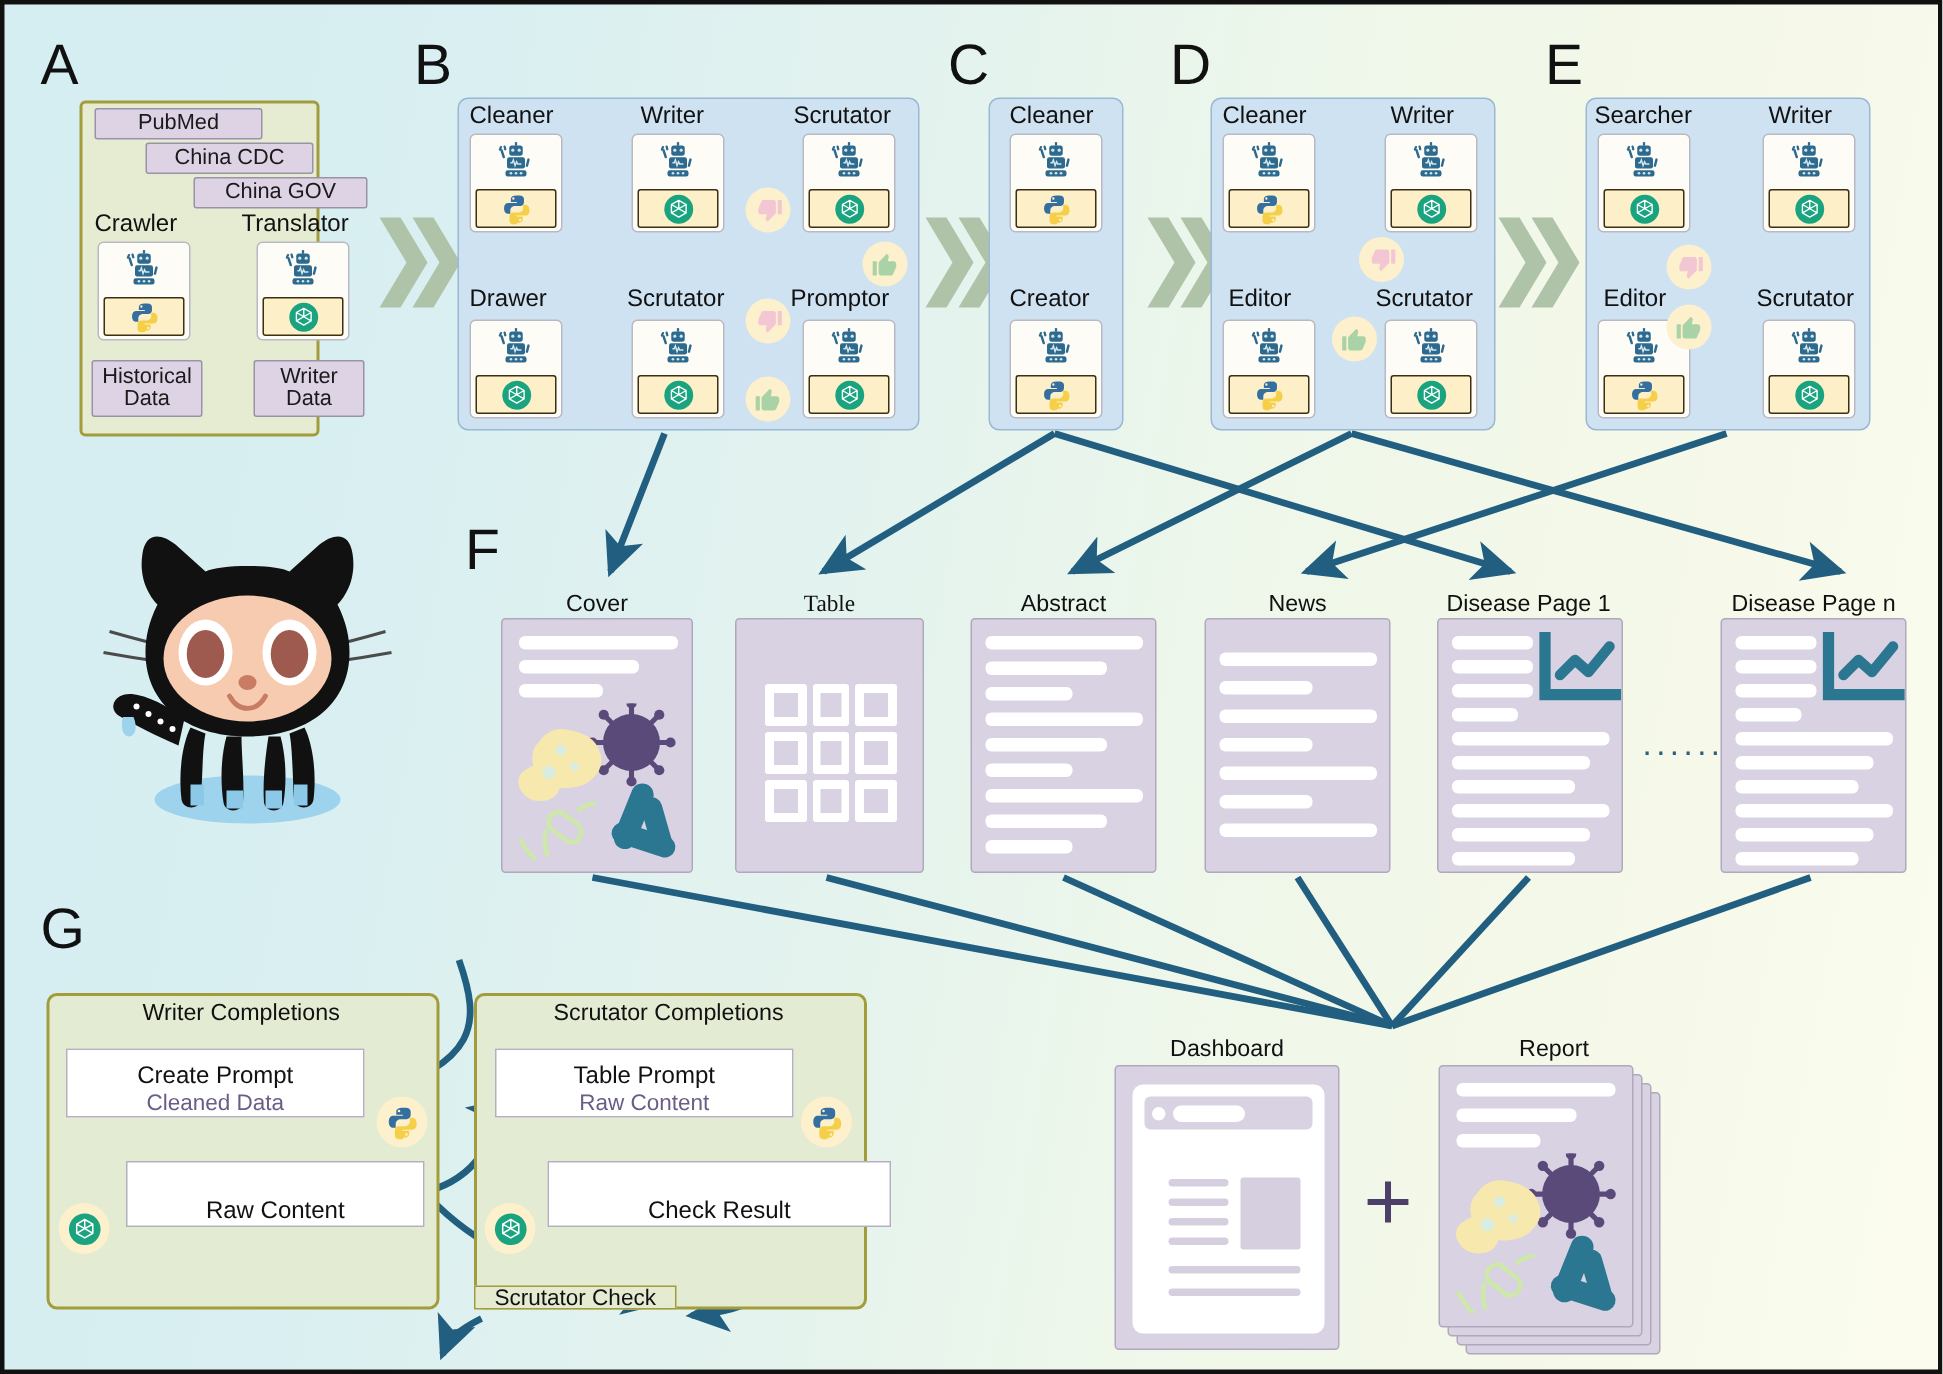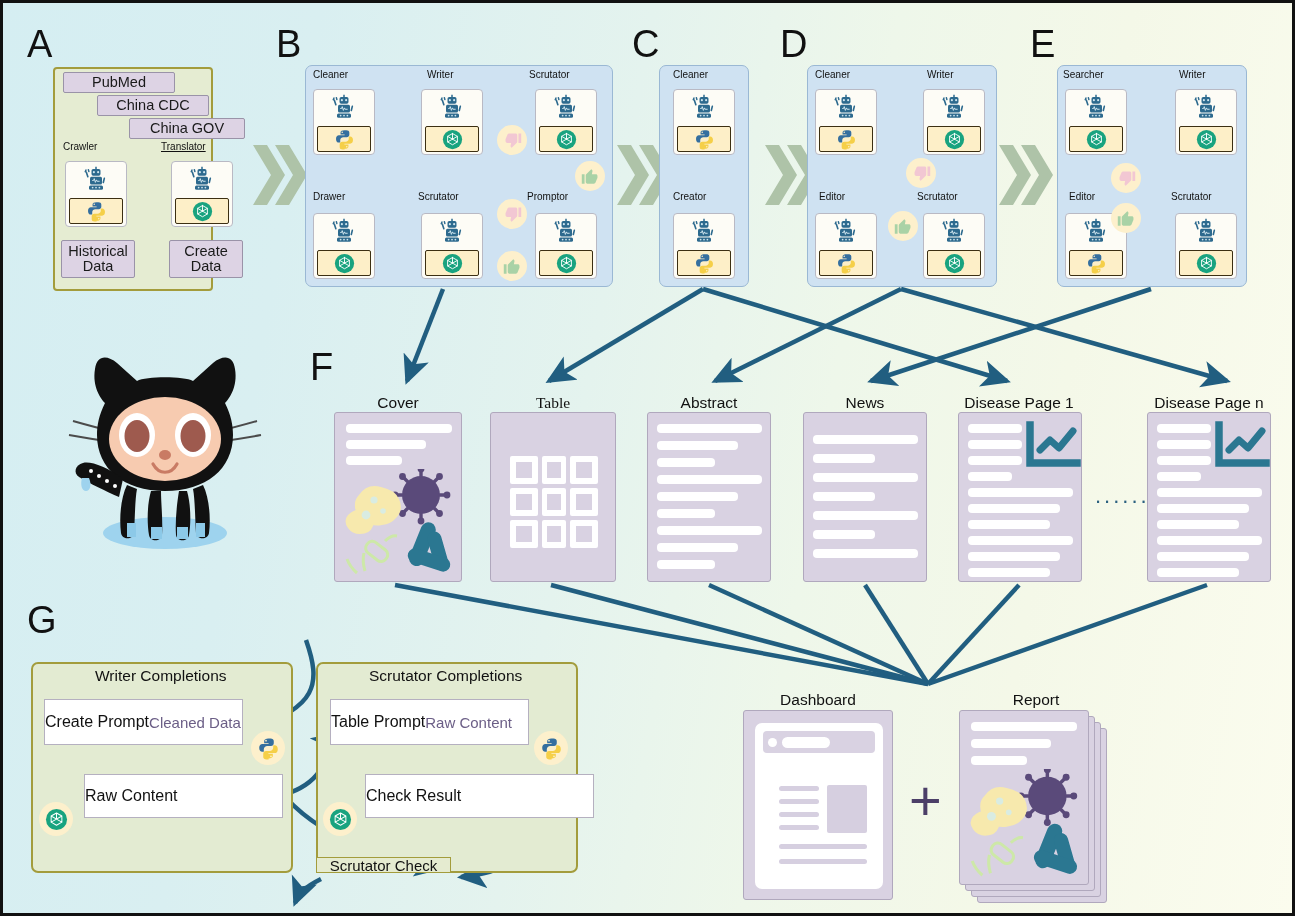--- a/index.html
+++ b/index.html
@@ -17,33 +17,33 @@
 
   .tag{position:absolute;background:#ddd3e4;border:1.5px solid #9a93a8;border-radius:2px;box-sizing:border-box;
        display:flex;align-items:center;justify-content:center;font-size:14.5px;color:#1a1a1a;text-align:center;line-height:1.05;}
 
   .agent{position:absolute;width:62px;height:66px;box-sizing:border-box;
          background:#fdfcf6;border:1.5px solid #b9b9c4;border-radius:4px;
          display:flex;flex-direction:column;align-items:center;}
   .agent .rb{height:33px;display:flex;align-items:center;justify-content:center;padding-top:2px;}
   .agent .lm{width:54px;height:26px;margin-top:1px;background:#fdefc8;border:1.5px solid #3c2f12;border-radius:2px;
              display:flex;align-items:center;justify-content:center;box-sizing:border-box;}
-  .agentLbl{position:absolute;font-size:10px;color:#111;white-space:nowrap;}
+  .agentLbl{position:absolute;font-size:16px;color:#111;white-space:nowrap;}
 
   .thumb{position:absolute;width:30px;height:30px;border-radius:50%;background:#fdf0cc;
          display:flex;align-items:center;justify-content:center;}
 
   
   .doc{position:absolute;background:#d9d2e2;border:1.5px solid #b0a8bd;border-radius:3px;box-sizing:border-box;overflow:hidden;}
   .docLbl{position:absolute;font-size:15.5px;color:#111;white-space:nowrap;text-align:center;}
   .ln{position:absolute;background:#fff;border-radius:4px;height:9px;}
 
   
   .gbox{position:absolute;background:#fff;border:1.5px solid #b5b0c0;box-sizing:border-box;
-        display:flex;flex-direction:row;align-items:center;justify-content:flex-start;}
+        display:flex;flex-direction:column;align-items:center;justify-content:flex-end;}
   .gbox .t1{font-size:16px;color:#111;}
   .gbox .t2{font-size:15px;color:#6b5e86;}
   .gTitle{position:absolute;font-size:15.5px;color:#111;white-space:nowrap;}
   .scrCheck{position:absolute;background:#e5ebd0;border:1.5px solid #a39c3c;box-sizing:border-box;
             display:flex;align-items:center;justify-content:center;font-size:15px;color:#111;}
   .badge{position:absolute;width:34px;height:34px;border-radius:50%;background:#fdf0cc;
          display:flex;align-items:center;justify-content:center;}
   .plus{position:absolute;font-size:56px;color:#4c3f68;line-height:1;font-family:"Liberation Sans",sans-serif;}
   .dots{position:absolute;font-size:22px;letter-spacing:3px;color:#2b6180;}
   .octo{position:absolute;}
@@ -173,21 +173,21 @@
         </svg>
     </div>
     <div class="lm">
       <svg width="21" height="21" viewBox="0 0 24 24">
           <path d="M11.9 1.5c-2.6 0-4.4.9-4.4 2.6v2.3h4.6v.8H5.6c-1.9 0-3.3 1.3-3.3 4.1s1.3 4.2 3.2 4.2h1.6v-2.7c0-1.9 1.7-3.3 3.6-3.3h3.9c1.6 0 2.9-1.3 2.9-2.9V4.1c0-1.6-1.4-2.6-3.3-2.6h-2.3zm-2.5 1.4a.9.9 0 110 1.8.9.9 0 010-1.8z" fill="#356f9f"></path>
           <path d="M12.1 22.5c2.6 0 4.4-.9 4.4-2.6v-2.3h-4.6v-.8h6.5c1.9 0 3.3-1.3 3.3-4.1s-1.3-4.2-3.2-4.2h-1.6v2.7c0 1.9-1.7 3.3-3.6 3.3H9.4c-1.6 0-2.9 1.3-2.9 2.9v3.5c0 1.6 1.4 2.6 3.3 2.6h2.3zm2.5-1.4a.9.9 0 110-1.8.9.9 0 010 1.8z" fill="#f5cf48"></path>
         </svg>
     </div>
   </div>
 
-  <div class="agentLbl" style="left:158px;top:138px;text-decoration:underline;">Translator</div>
+  <div class="agentLbl" style="left:158px;top:138px;">Translator</div>
   <div class="agent" style="left:168px;top:158px;">
     <div class="rb">
       <svg width="30" height="30" viewBox="0 0 24 24">
           <g fill="#2d6a8e">
             <rect x="8.4" y="2.4" width="7.2" height="5.4" rx="1.4"></rect>
             <circle cx="10.3" cy="4.9" r="0.85" fill="#cfe6ef"></circle>
             <circle cx="13.7" cy="4.9" r="0.85" fill="#cfe6ef"></circle>
             <rect x="11.4" y="0.6" width="1.2" height="1.9"></rect>
             <rect x="7.2" y="8.6" width="9.6" height="6.1" rx="1.2"></rect>
             <path d="M9 11.6h1l.6-1.5.9 3 .8-2 .6 1.1h2" stroke="#cfe6ef" stroke-width="0.8" fill="none"></path>
@@ -204,21 +204,21 @@
     </div>
     <div class="lm">
       <svg width="21" height="21" viewBox="0 0 24 24">
           <circle cx="12" cy="12" r="11" fill="#19a37f"></circle>
           <path d="M12 5.2l5.6 3.2v6.4L12 18l-5.6-3.2V8.4L12 5.2z M12 5.2v6.4 M12 11.6l5.6 3.2 M12 11.6L6.4 14.8 M6.4 8.4L12 11.6 M17.6 8.4L12 11.6" stroke="#fff" stroke-width="1.05" fill="none" stroke-linejoin="round" stroke-linecap="round"></path>
         </svg>
     </div>
   </div>
 
   <div class="tag" style="left:58px;top:237px;width:74px;height:38px;">Historical Data</div>
-  <div class="tag" style="left:166px;top:237px;width:74px;height:38px;">Create Data</div>
+  <div class="tag" style="left:166px;top:237px;width:74px;height:38px;">Writer Data</div>
 
   <div class="panelLetter" style="left:273px;top:22px;">B</div>
   <div class="grpB" style="left:302px;top:62px;width:308px;height:222px;"></div>
 
   <div class="agentLbl" style="left:310px;top:66px;">Cleaner</div>
   <div class="agent" style="left:310px;top:86px;">
     <div class="rb">
         <svg width="30" height="30" viewBox="0 0 24 24">
           <g fill="#2d6a8e">
             <rect x="8.4" y="2.4" width="7.2" height="5.4" rx="1.4"></rect>

